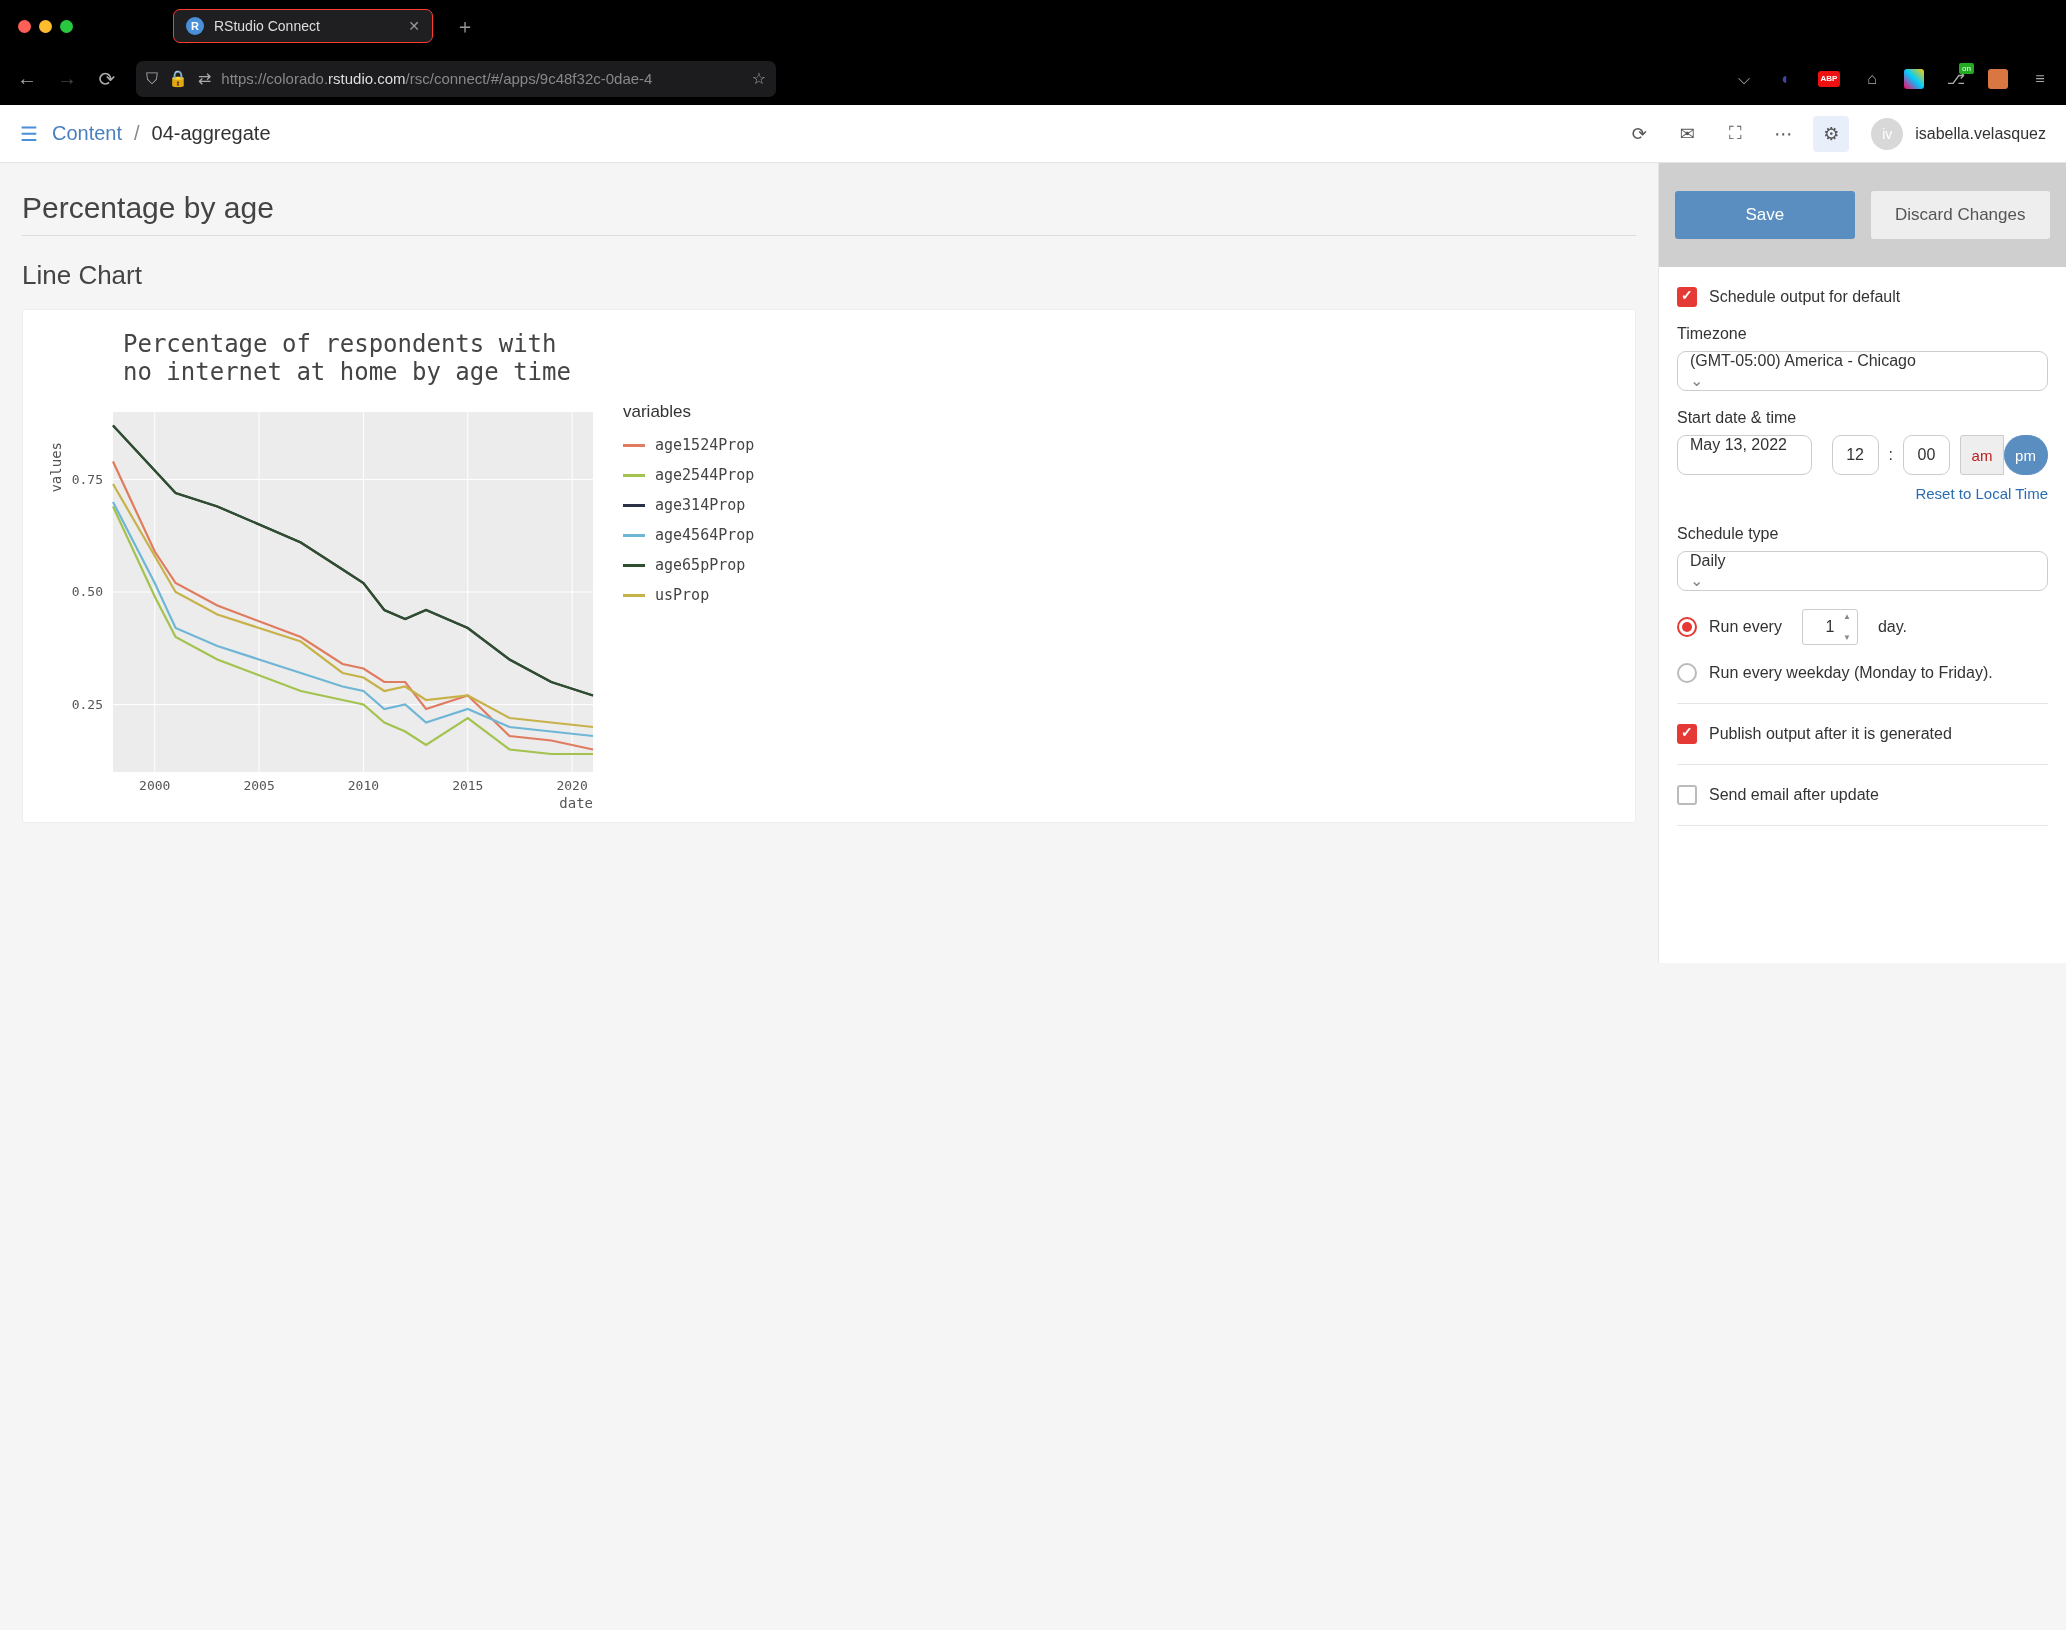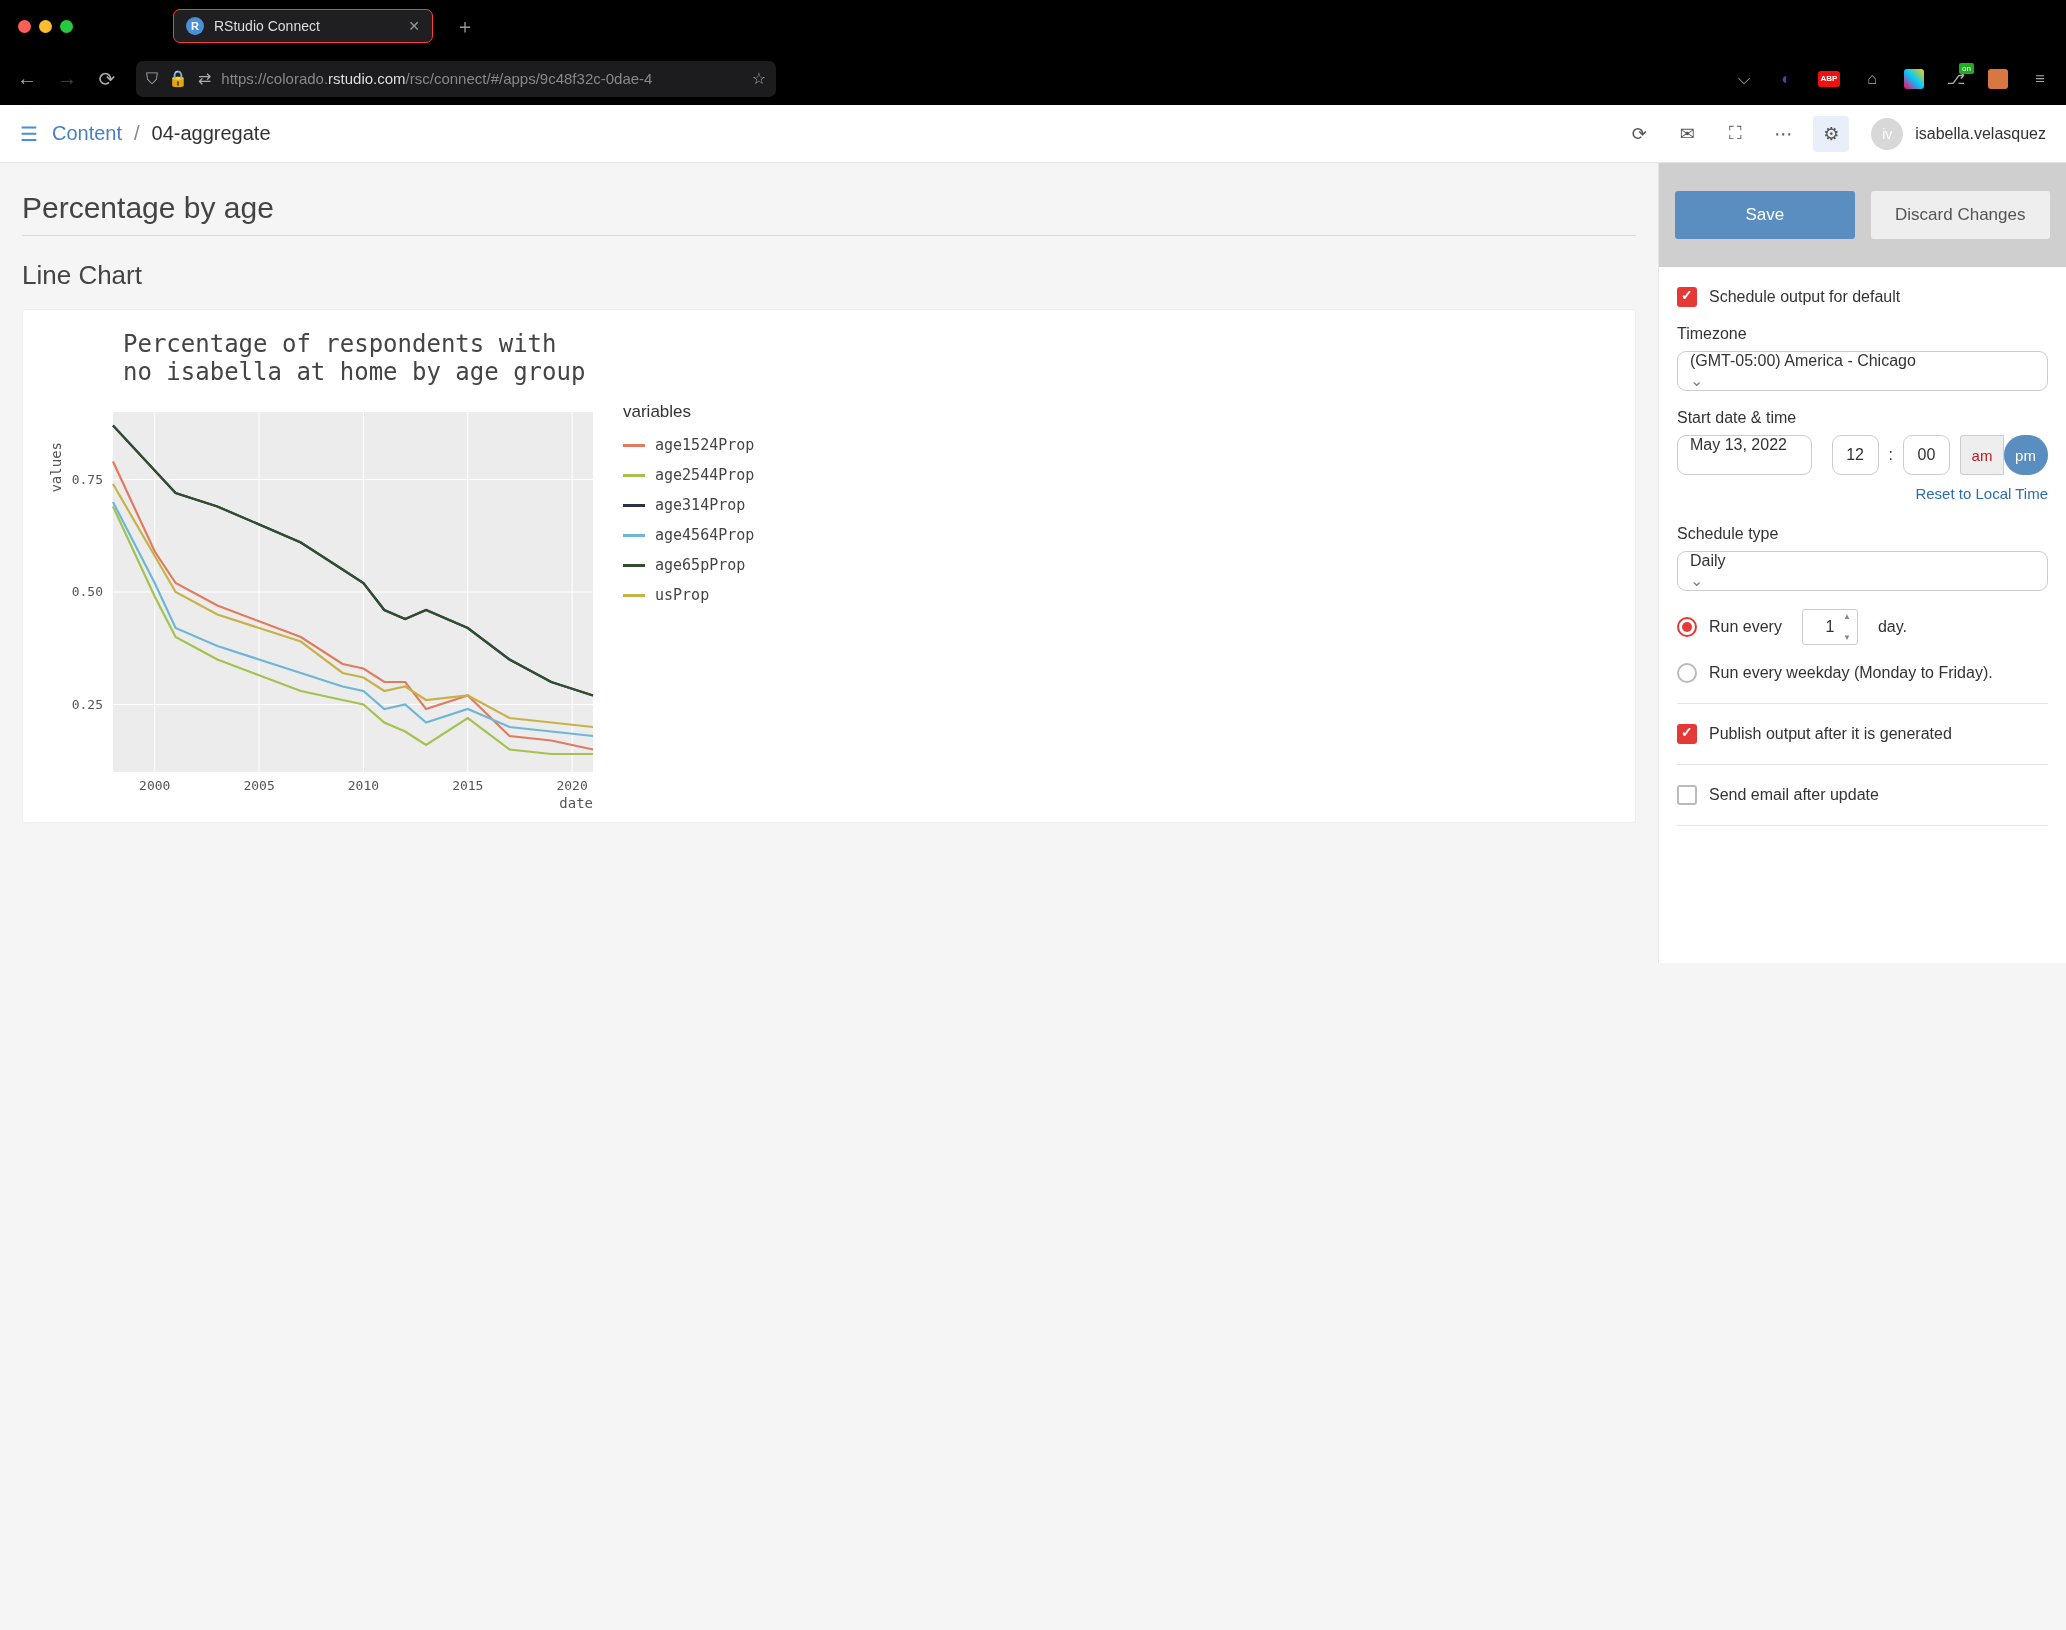--- a/index.html
+++ b/index.html
@@ -143,21 +143,21 @@
     <span class="username">isabella.velasquez</span>
   </div>
 </div>
 
 <div class="main">
   <div class="content">
     <h2>Percentage by age</h2>
     <h3>Line Chart</h3>
     <div class="chart-card">
       <div id="chart-title" style="font-family:monospace;font-size:24px;color:#444;margin:0 0 16px 80px;white-space:pre;">Percentage of respondents with
-no isabella at home by age group</div>
+no internet at home by age time</div>
       <div class="chart-wrap">
         <svg id="chart-svg" class="chart-svg" width="560" height="410">
             <rect x="70" y="10" width="480" height="360" fill="#ececec"></rect>
             <line x1="111.73913043478261" y1="10" x2="111.73913043478261" y2="370" stroke="#fff" stroke-width="1"></line>
             <text x="111.73913043478261" y="388" text-anchor="middle" font-family="monospace" font-size="13" fill="#555">2000</text>
             <line x1="216.08695652173913" y1="10" x2="216.08695652173913" y2="370" stroke="#fff" stroke-width="1"></line>
             <text x="216.08695652173913" y="388" text-anchor="middle" font-family="monospace" font-size="13" fill="#555">2005</text>
             <line x1="320.4347826086956" y1="10" x2="320.4347826086956" y2="370" stroke="#fff" stroke-width="1"></line>
             <text x="320.4347826086956" y="388" text-anchor="middle" font-family="monospace" font-size="13" fill="#555">2010</text>
             <line x1="424.78260869565213" y1="10" x2="424.78260869565213" y2="370" stroke="#fff" stroke-width="1"></line>

